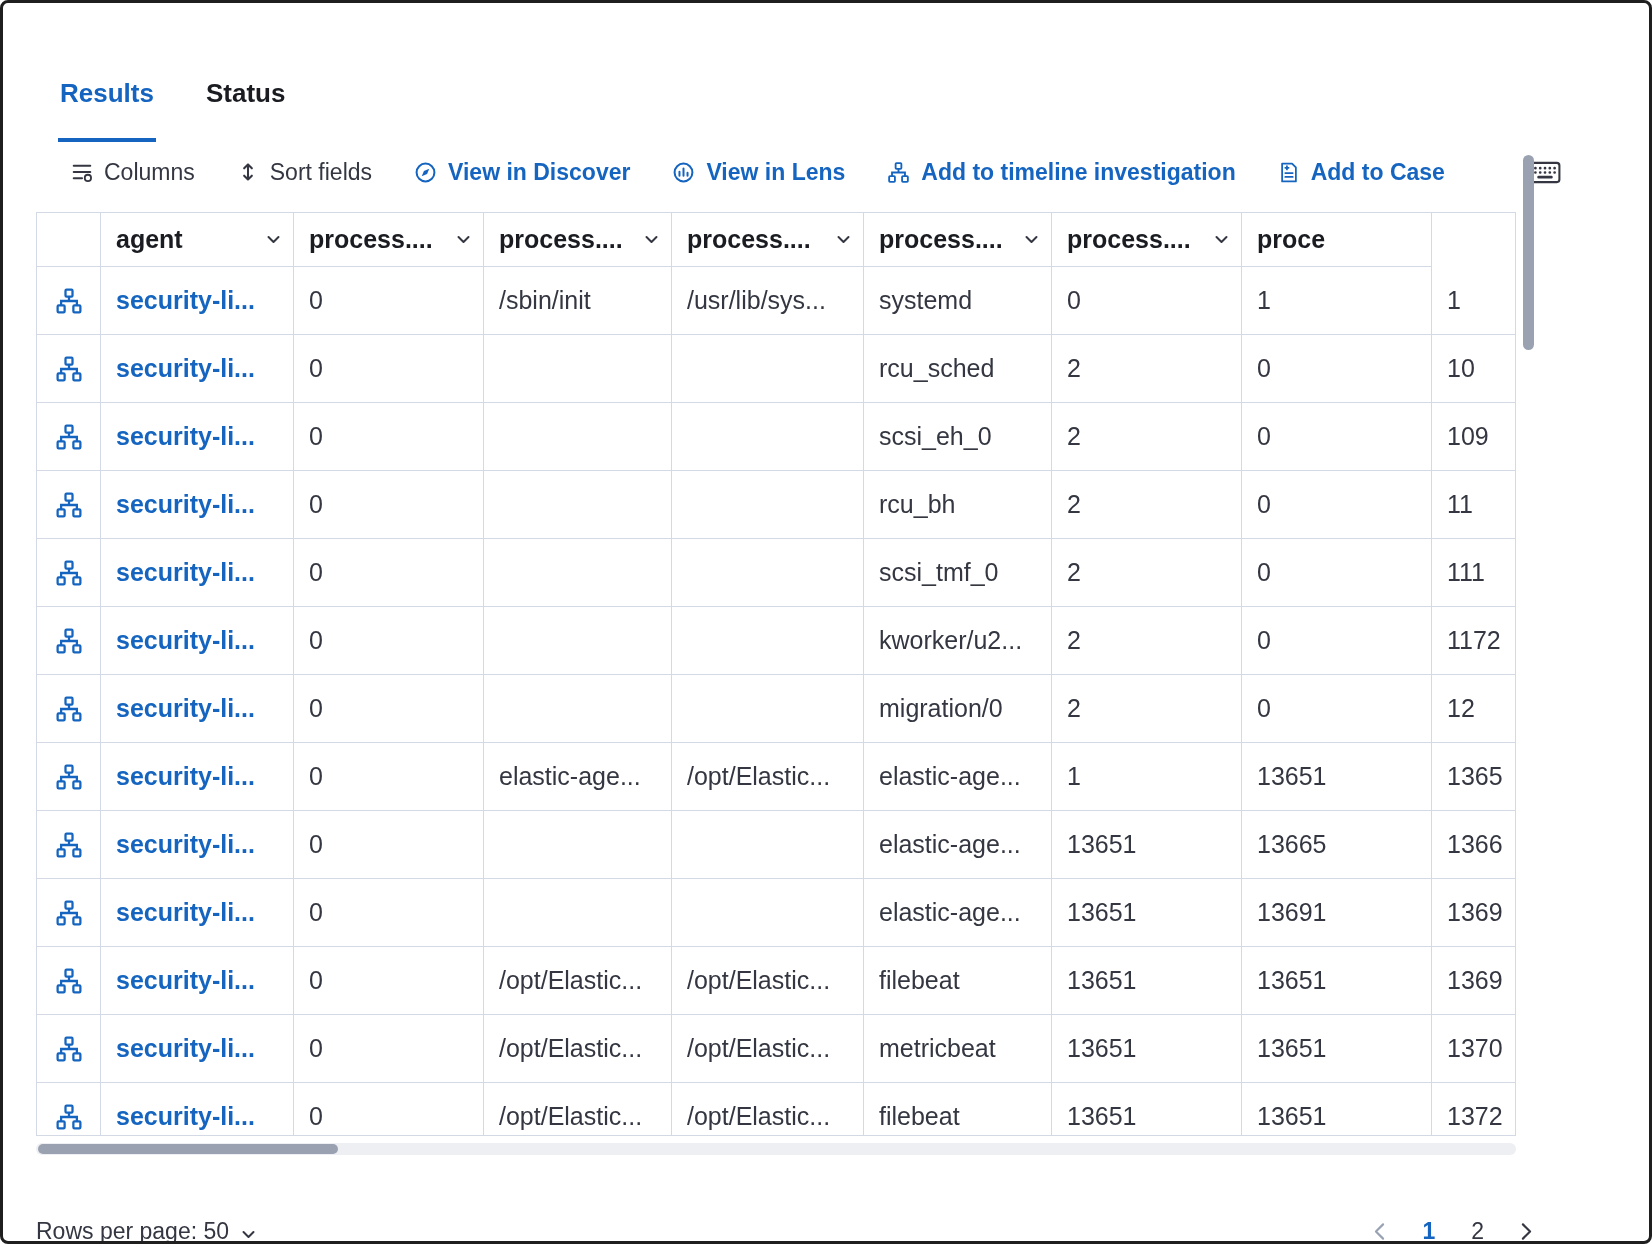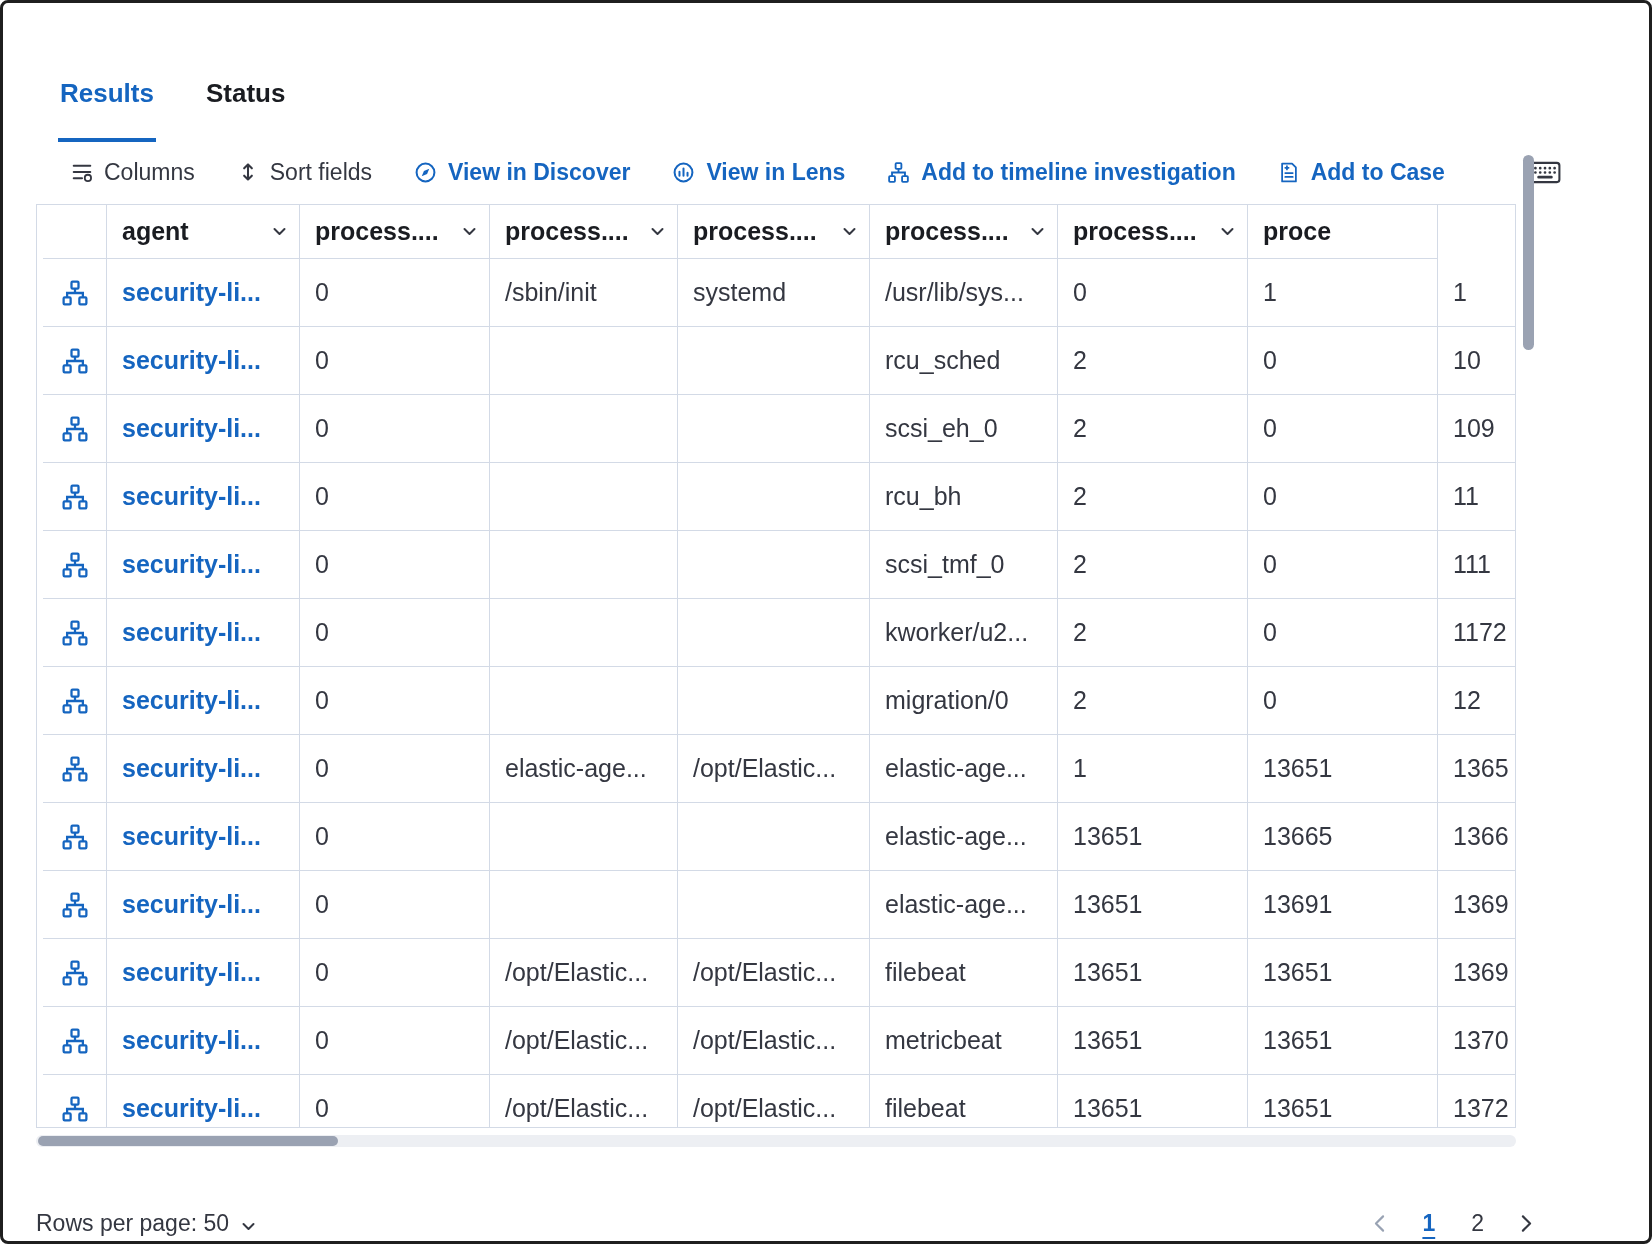--- a/index.html
+++ b/index.html
@@ -40,26 +40,25 @@
     font-size:23px;cursor:pointer;white-space:nowrap;
   }
   .toolbar-item.dark{color:var(--text);font-weight:500;}
   .toolbar-item.blue{color:var(--accent);font-weight:600;}
   .toolbar-spacer{flex:1;}
   .toolbar svg{display:block;}
   .kbd-btn{cursor:pointer;display:flex;align-items:center;}
   
   .grid-wrap{
     position:relative;
-    margin:8px 0 0 33px;
+    margin:16px 0 0 33px;
     width:1480px;height:924px;
     border:1px solid var(--border);
     overflow:hidden;
     background:#fff;
-    padding-left:6px;
   }
   .grid-header,.grid-row{
     display:grid;
     grid-template-columns:64px 193px 190px 188px 192px 188px 190px 190px 190px;
   }
   .hcell{
     height:54px;
     display:flex;align-items:center;justify-content:space-between;
     padding:0 12px 0 15px;
     border-right:1px solid var(--border);
@@ -259,22 +258,22 @@
             <svg width="28" height="28" viewBox="0 0 16 16" fill="none" stroke="#1565c0" stroke-width="1.3">
               <rect x="6" y="1.5" width="4" height="4" rx="0.6"></rect>
               <rect x="1.5" y="10.5" width="4" height="4" rx="0.6"></rect>
               <rect x="10.5" y="10.5" width="4" height="4" rx="0.6"></rect>
               <path d="M8 5.5V8M3.5 10.5V8h9v2.5"></path>
             </svg>
           </div>
           <div class="cell"><span class="link">security-li...</span></div>
           <div class="cell">0</div>
           <div class="cell">/sbin/init</div>
+          <div class="cell">/usr/lib/sys...</div>
           <div class="cell">systemd</div>
-          <div class="cell">/usr/lib/sys...</div>
           <div class="cell">0</div>
           <div class="cell">1</div>
           <div class="cell">1</div>
         </div>
         <div class="grid-row">
           <div class="cell icon-cell">
             <svg width="28" height="28" viewBox="0 0 16 16" fill="none" stroke="#1565c0" stroke-width="1.3">
               <rect x="6" y="1.5" width="4" height="4" rx="0.6"></rect>
               <rect x="1.5" y="10.5" width="4" height="4" rx="0.6"></rect>
               <rect x="10.5" y="10.5" width="4" height="4" rx="0.6"></rect>

